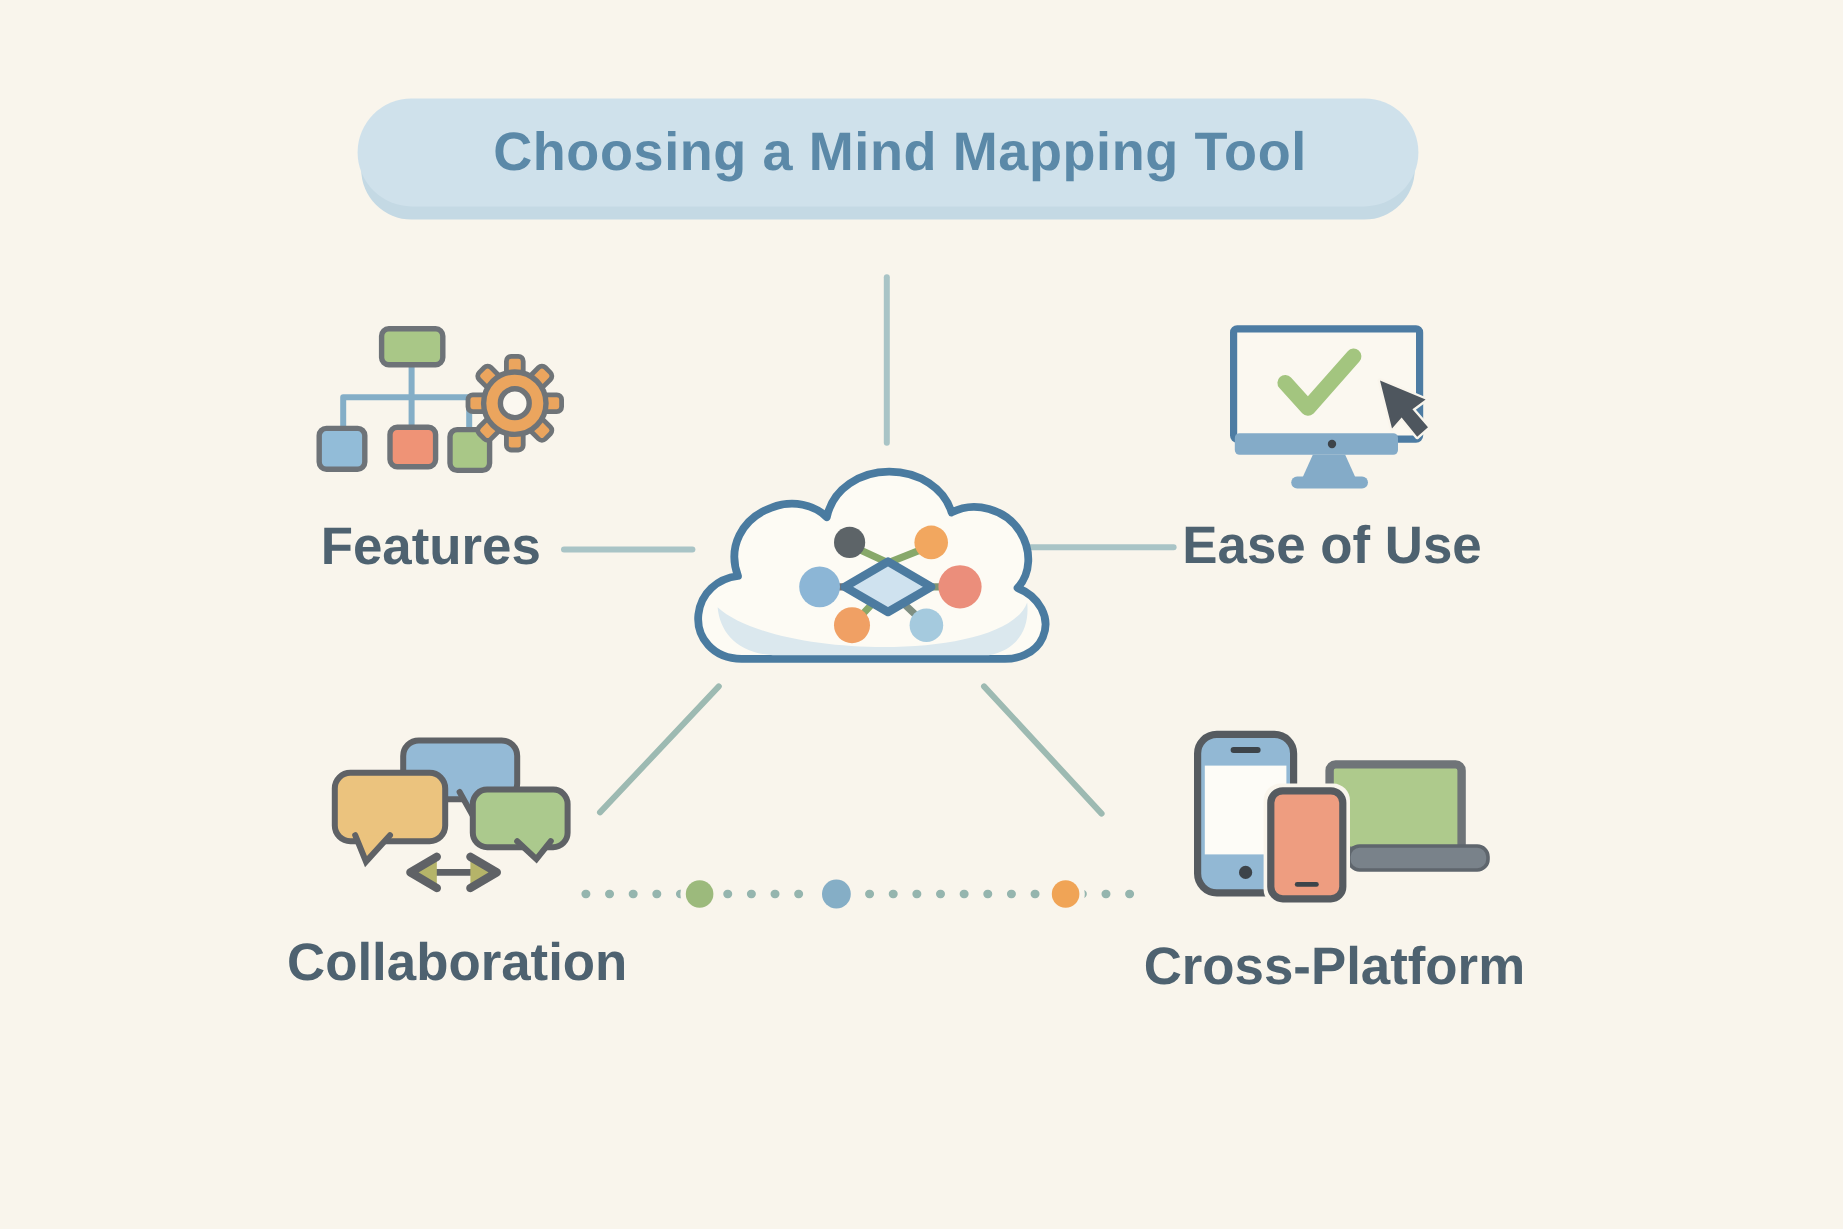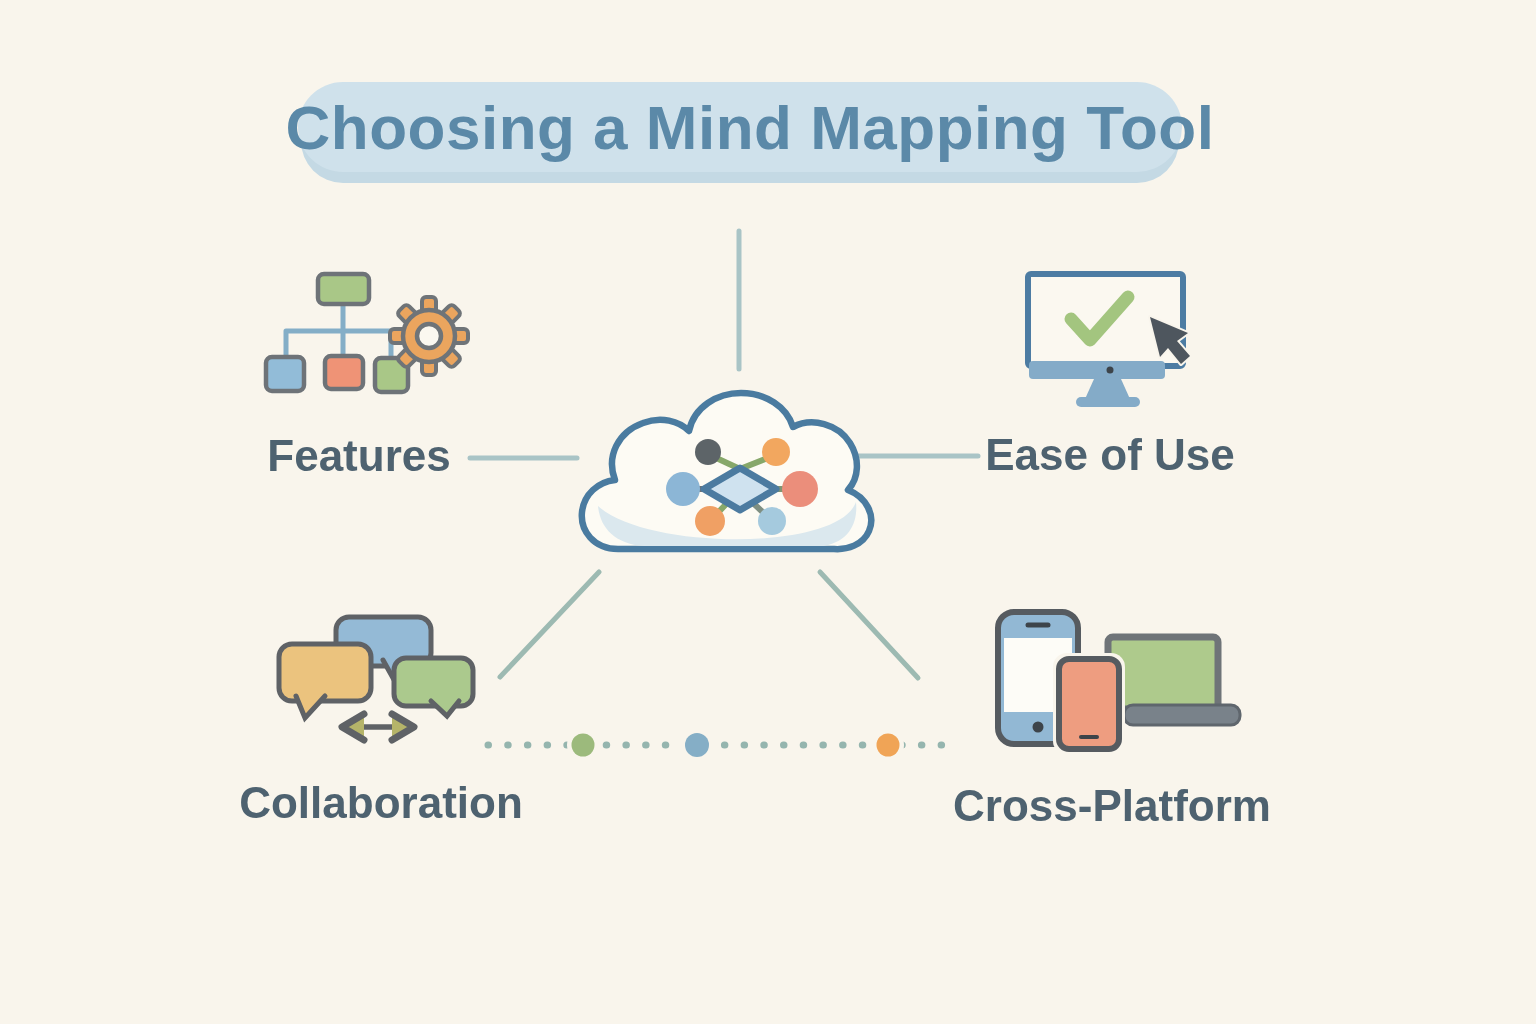--- a/index.html
+++ b/index.html
@@ -6,21 +6,21 @@
   body{font-family:"Liberation Sans", sans-serif;}
   .canvas{position:relative;width:1536px;height:1024px;background:#f9f5ec;overflow:hidden;}
   .diagram-svg{position:absolute;left:0;top:0;width:1536px;height:1024px;}
   .title-banner{
     position:absolute;left:298px;top:82px;width:884px;height:90px;
     background:#cfe1eb;border-radius:48px;
     box-shadow:0 14px 0 -3px #c4d9e4;
     display:flex;align-items:center;justify-content:center;
   }
   .title-text{
-    color:#5b89a8;font-size:62px;font-weight:bold;letter-spacing:.5px;white-space:nowrap;margin-left:20px;
+    color:#5b89a8;font-size:45px;font-weight:bold;letter-spacing:.5px;white-space:nowrap;margin-left:20px;
   }
   .node-label{
     position:absolute;transform:translate(-50%,-50%);
     color:#4e6270;font-size:44px;font-weight:600;white-space:nowrap;
   }
   .lbl-features{left:359px;top:456px;}
   .lbl-ease{left:1110px;top:455px;}
   .lbl-collab{left:381px;top:803px;}
   .lbl-cross{left:1112px;top:806px;}
 </style>

